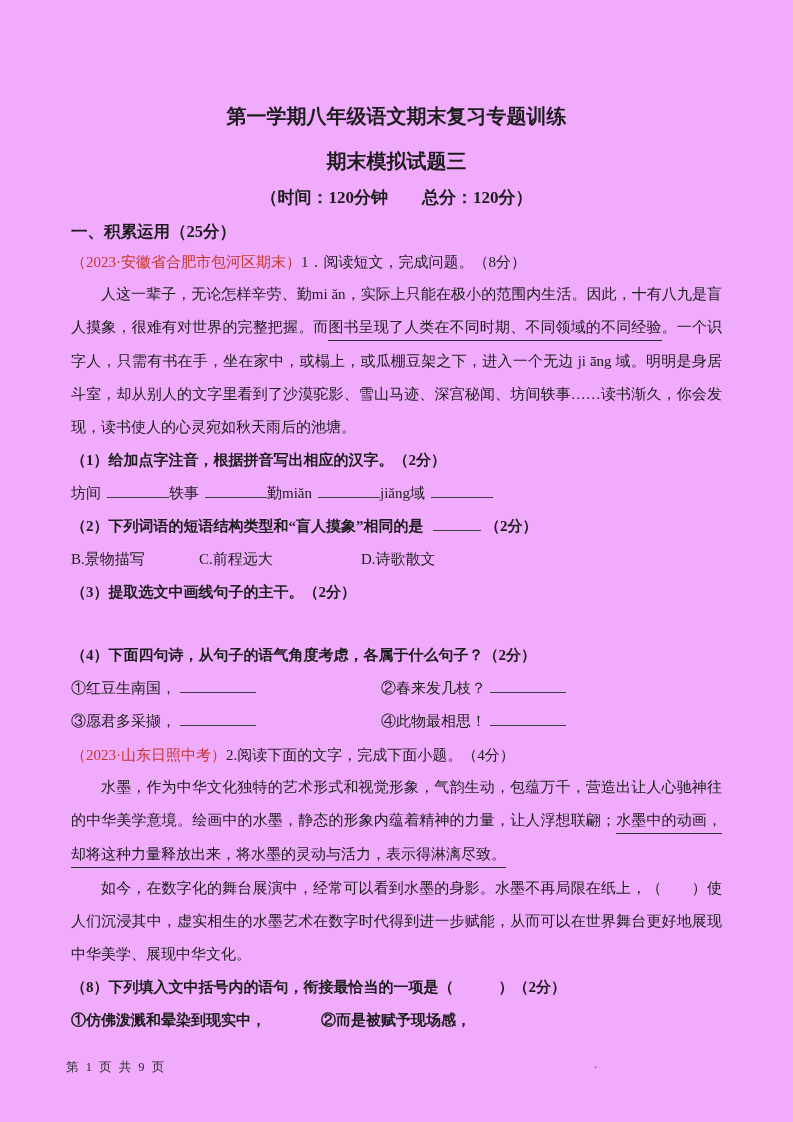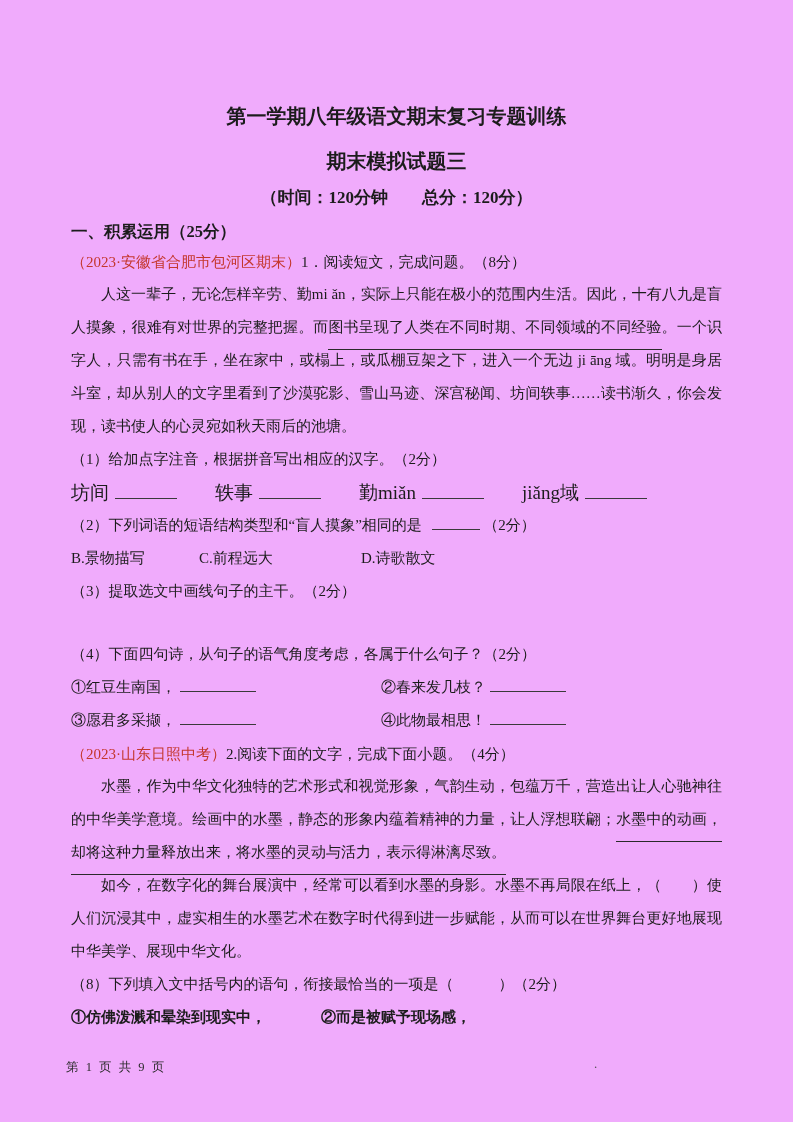--- a/index.html
+++ b/index.html
@@ -15,23 +15,23 @@
     overflow:hidden;
   }
   .t-center{text-align:center;}
   .title1{font-size:20px;font-weight:bold;line-height:28px;margin:0;}
   .title2{font-size:20px;font-weight:bold;line-height:28px;margin:17px 0 0 0;}
   .meta{font-size:17px;font-weight:bold;line-height:24px;margin-top:11px;}
   .heading{font-size:16.5px;font-weight:bold;line-height:26px;margin-top:9px;}
   .qline{font-size:15px;line-height:31px;margin-top:2px;}
   .red{color:#c4372d;}
   .passage{font-size:15px;line-height:33px;text-align:justify;text-indent:2em;margin:0;}
-  .ul-seg{border-bottom:1.3px solid #2a2a2a;padding-bottom:14px;}
-  .subline{font-size:15px;line-height:33px;margin:0;}
-  .fill-row{display:flex;gap:38px;align-items:flex-start;font-size:19px;line-height:33px;}
+  .ul-seg{border-bottom:1.3px solid #2a2a2a;padding-bottom:3px;font-family:Liberation Mono, monospace;}
+  .subline{font-size:15px;line-height:33px;margin:0;font-weight:bold;}
+  .fill-row{display:flex;align-items:flex-start;font-size:15px;line-height:33px;}
   .fill-item{white-space:nowrap;}
   .blank{display:inline-block;width:62px;height:14px;border-bottom:1.5px solid #3a3a3a;margin-left:6px;}
   .blank-sm{width:48px;}
   .blank-lg{width:76px;margin-left:4px;}
   .options-row{display:grid;grid-template-columns:128px 162px 128px auto;font-size:15px;line-height:33px;}
   .gap-before{margin-top:30px;}
   .two-col{display:grid;grid-template-columns:310px auto;font-size:15px;line-height:33px;}
   .two-col-narrow{display:grid;grid-template-columns:250px auto;font-size:15px;line-height:33px;font-weight:bold;}
   .poem-item{white-space:nowrap;}
   .footer{position:absolute;left:66px;bottom:46px;font-size:12.5px;color:#2b2b2b;letter-spacing:2px;}

